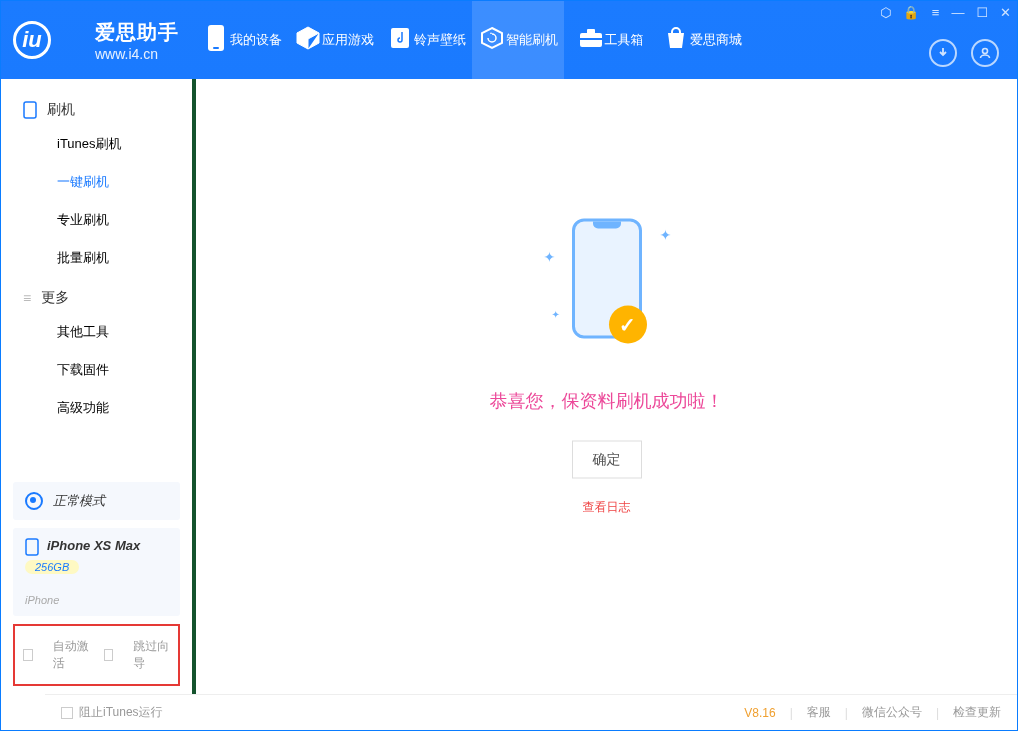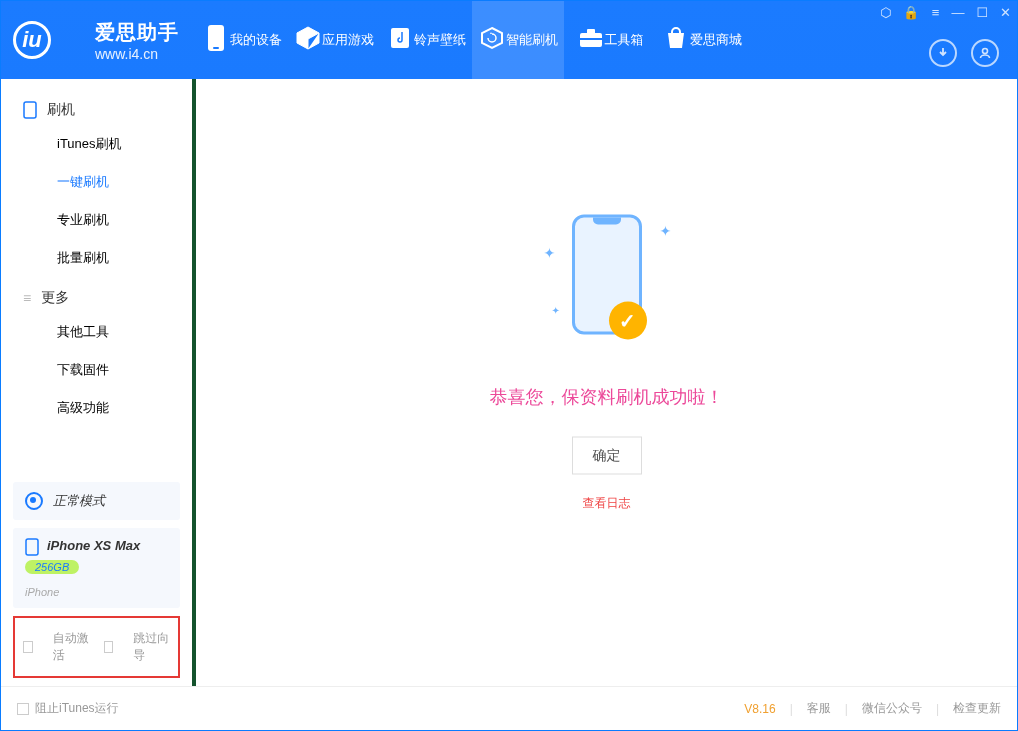--- a/index.html
+++ b/index.html
@@ -23,36 +23,36 @@
 .sidebar { width: 195px; border-right: 4px solid #14532d; display: flex; flex-direction: column; }
 .side-scroll { flex: 1; padding-top: 10px; overflow: auto; }
 .side-group { padding: 12px 22px 6px 22px; font-size: 14px; color: #333; display: flex; align-items: center; gap: 10px; font-weight: 500; }
 .side-item { padding: 10px 22px 10px 56px; font-size: 13px; color: #000000; cursor: pointer; }
 .side-item.active { color: #1a7aff; }
 .device-block { padding: 10px 12px 8px 12px; font-style: italic; }
 .dev-row { background: #f5f8fd; border-radius: 3px; padding: 10px 12px; margin-bottom: 8px; display: flex; align-items: center; gap: 10px; font-size: 13px; color: #333; }
 .dev-row .dicon { width: 18px; height: 18px; border: 2px solid #1a7aff; border-radius: 50%; position: relative; }
 .dev2 { background: #f5f8fd; border-radius: 3px; padding: 10px 12px; font-size: 13px; }
 .dev-name { font-weight: bold; color: #333; }
-.capsule { display: inline-block; background: #bef264; color: #1a7aff; border-radius: 10px; padding: 1px 10px; font-size: 11px; margin-top: 4px; }
-.dev-sub { color: #aaa; font-size: 11px; margin-top: 12px; }
+.capsule { display: inline-block; background: #fef9c3; color: #1a7aff; border-radius: 10px; padding: 1px 10px; font-size: 11px; margin-top: 4px; }
+.dev-sub { color: #aaa; font-size: 11px; margin-top: 20px; }
 .opt-block { border: 2px solid #e53935; margin: 0 12px 8px 12px; padding: 12px 8px; display: flex; gap: 14px; font-size: 12px; color: #999; }
 .chk { display: flex; align-items: center; gap: 20px; cursor: pointer; }
 .chk .box { width: 12px; height: 12px; border: 1px solid #ccc; background: #fff; }
 .main { flex: 1; position: relative; }
 .success-wrap { position: absolute; left: 50%; top: 46%; transform: translate(-50%,-50%); text-align: center; }
 .phone-ill { width: 110px; height: 150px; margin: 0 auto 30px auto; position: relative; }
 .spark { position: absolute; width: 8px; height: 8px; color: #6fb4ff; font-size: 14px; }
 .phone-body { position: absolute; left: 20px; top: 10px; width: 70px; height: 120px; border: 3px solid #6fb4ff; border-radius: 12px; background: #e9f3ff; }
 .phone-notch { position: absolute; top: 0; left: 50%; transform: translateX(-50%); width: 28px; height: 7px; background: #6fb4ff; border-radius: 0 0 5px 5px; }
 .check-badge { position: absolute; right: -8px; bottom: -8px; width: 38px; height: 38px; background: #ffb400; border-radius: 50%; display: flex; align-items: center; justify-content: center; color: #fff; font-size: 20px; font-weight: bold; }
 .success-text { font-size: 18px; color: #ec4899; margin-bottom: 28px; }
 .ok-btn { display: inline-block; border: 1px solid #ddd; padding: 9px 20px; font-size: 14px; color: #555; background: #fff; cursor: pointer; margin-bottom: 18px; font-family: Liberation Serif, serif; }
 .log-link { font-size: 12px; color: #ef4444; cursor: pointer; }
-.footer { height: 44px; border-top: 1px solid #eee; display: flex; align-items: center; padding: 4px 16px; font-size: 12px; color: #999; }
+.footer { height: 36px; border-top: 1px solid #eee; display: flex; align-items: center; padding: 4px 16px; font-size: 12px; color: #999; margin-left: 44px; }
 .footer .fleft { display: flex; align-items: center; gap: 6px; }
 .footer .fright { margin-left: auto; display: flex; align-items: center; gap: 14px; }
 .footer .sep { color: #ddd; }
 .flink { cursor: pointer; }
 svg { display: block; }
 </style>
 </head>
 <body>
 <div class="window">
 

